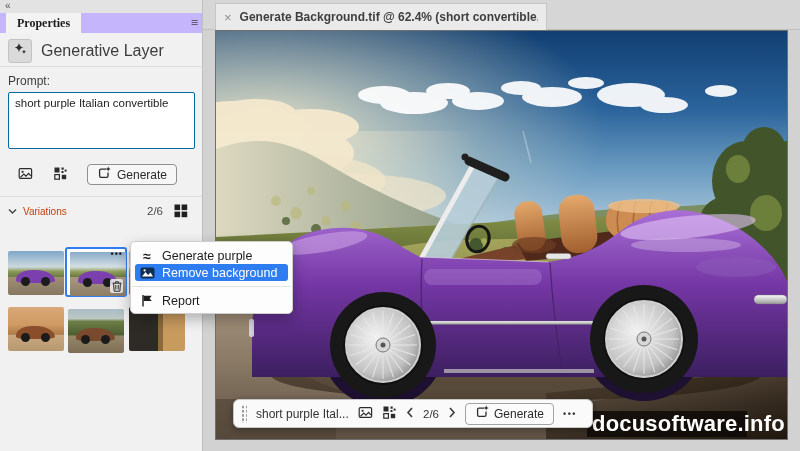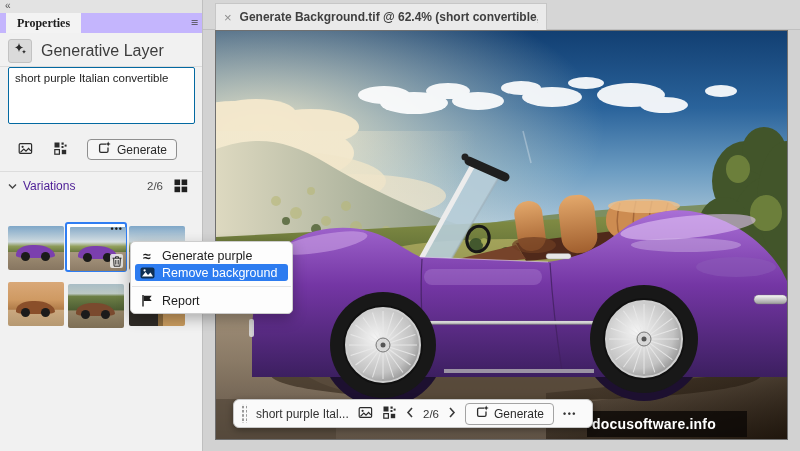--- a/index.html
+++ b/index.html
@@ -18,21 +18,21 @@
   .genlayer-label { font-size:16px; color:#3c3c3c; }
   .divider { height:1px; background:#dcdcdc; margin-top:2px; }
   .prompt-label { margin:7px 8px 4px; font-size:12px; color:#3c3c3c; }
   .prompt-box { display:block; width:187px; height:57px; margin:0 8px; background:#fff; border:1px solid #0369a1; border-radius:2px; resize:none; font-family:"Liberation Sans",sans-serif; font-size:11.5px; color:#222; padding:4px 6px; outline:none; }
   .btn-row { margin-top:15px; padding-right:25px; height:21px; display:flex; align-items:center; justify-content:flex-end; gap:17px; }
   .icon-btn { background:none; border:none; display:flex; align-items:center; justify-content:center; width:18px; height:18px; cursor:pointer; }
   .generate-btn { display:flex; align-items:center; gap:6px; height:21px; padding:0 9px; background:#f6f6f6; border:1px solid #8f8f8f; border-radius:4px; font-family:"Liberation Sans",sans-serif; font-size:12px; color:#2a2a2a; }
   .divider2 { height:1px; background:#dcdcdc; margin-top:11px; }
   .variations-header { margin:6px 8px 0; height:16px; display:flex; align-items:center; }
   .var-chevron { margin-right:6px; display:flex; }
-  .var-label { font-size:12px; color:#4c1d95; }
+  .var-label { font-size:10px; color:#c2410c; }
   .var-count { margin-left:auto; font-size:11.5px; color:#4a4a4a; margin-right:11px; }
   .grid-icon { margin-right:6px; display:flex; }
 
   .thumbs { position:relative; margin:28px 0 0 8px; height:112px; }
   .thumb { position:absolute; width:56px; height:44px; border-radius:2px; overflow:hidden; }
   .thumb .mini-car { position:absolute; left:14%; top:44%; width:70%; height:28%; background:#7b3fae; border-radius:45% 55% 25% 25% / 85% 95% 20% 20%; }
   .thumb .mini-car::before, .thumb .mini-car::after { content:''; position:absolute; bottom:-3px; width:9px; height:9px; border-radius:50%; background:#1b1b1b; }
   .thumb .mini-car::before { left:5px; } .thumb .mini-car::after { right:5px; }
   .scene-p1 { background:linear-gradient(180deg,#7fa7c8 0%,#cdd9de 36%,#8d9a5a 46%,#6e7c42 58%,#a08f74 60%,#877661 100%); }
   .scene-p2 { background:linear-gradient(180deg,#88abc9 0%,#d5dfe2 34%,#93a05e 44%,#6b7a41 56%,#a89780 58%,#8d7c66 100%); }
@@ -54,21 +54,21 @@
   
   .docarea { position:absolute; left:203px; top:0; width:597px; height:451px; }
   .tabbar { position:relative; height:30px; background:#d6d6d6; border-bottom:1px solid #c0c0c0; }
   .doc-tab { position:absolute; left:12px; top:3px; height:27px; width:332px; background:#eaeaea; border:1px solid #c6c6c6; border-bottom:none; display:flex; align-items:center; gap:8px; padding:0 8px; }
   .doc-close { color:#8e8e8e; font-size:13px; line-height:1; }
   .doc-title { font-size:12px; font-weight:bold; color:#3f3f3f; white-space:nowrap; overflow:hidden; }
   .pasteboard { position:absolute; left:0; top:30px; width:597px; height:421px; background:#d2d2d2; }
   .canvas { position:absolute; left:13px; top:1px; width:571px; height:408px; outline:1px solid #6f6f6f; background:#888; overflow:hidden; }
   .canvas svg { display:block; }
 
-  .watermark { position:absolute; left:384px; top:381px; width:160px; height:26px; background:rgba(12,9,6,.82); color:#fff; font-size:14px; font-weight:bold; line-height:26px; padding-left:5px; letter-spacing:.2px; z-index:4; }
+  .watermark { position:absolute; left:384px; top:381px; width:160px; height:26px; background:rgba(12,9,6,.82); color:#fff; font-size:22px; font-weight:bold; line-height:26px; padding-left:5px; letter-spacing:.2px; z-index:4; }
 
   
   .taskbar { position:absolute; left:30px; top:369px; width:360px; height:29px; background:#fafafa; border:1px solid #c7c7c7; border-radius:6px; box-shadow:0 2px 7px rgba(0,0,0,.35); display:flex; align-items:center; gap:9px; padding:0 9px 0 6px; z-index:5; }
   .drag-dots { width:7px; height:19px; background-image:radial-gradient(circle,#9a9a9a 1px,transparent 1.3px); background-size:4px 4.2px; background-position:1px 1px; }
   .tb-prompt { font-size:12px; color:#333; width:93px; white-space:nowrap; overflow:hidden; }
   .tb-icon { display:flex; align-items:center; justify-content:center; background:none; border:none; padding:0; }
   .tb-pos { font-size:11.5px; color:#333; }
   .tb-generate { display:flex; align-items:center; gap:5px; height:22px; padding:0 9px; background:#fbfbfb; border:1px solid #a3a3a3; border-radius:4px; font-family:"Liberation Sans",sans-serif; font-size:12px; color:#2a2a2a; }
   .tb-more { font-size:9px; letter-spacing:1.5px; color:#333; font-weight:bold; background:none; border:none; }
 
@@ -98,20 +98,21 @@
           <svg width="16" height="16" viewBox="0 0 16 16">
               <path d="M7 2 C7.6 4.8 8.6 5.9 11.4 6.5 C8.6 7.1 7.6 8.2 7 11 C6.4 8.2 5.4 7.1 2.6 6.5 C5.4 5.9 6.4 4.8 7 2 Z" fill="#2c2c2c"></path>
               <path d="M12 8.5 C12.3 9.9 12.8 10.4 14.2 10.7 C12.8 11 12.3 11.5 12 12.9 C11.7 11.5 11.2 11 9.8 10.7 C11.2 10.4 11.7 9.9 12 8.5 Z" fill="#2c2c2c"></path>
             </svg>
         </span>
       </div>
       <span class="genlayer-label">Generative Layer</span>
     </div>
     <div class="divider"></div>
 
+    <div class="prompt-label">Prompt:</div>
     <textarea class="prompt-box" spellcheck="false" style="">short purple Italian convertible</textarea>
 
     <div class="btn-row">
       <button class="icon-btn">
         <span>
           <svg width="15" height="15" viewBox="0 0 15 15">
               <rect x="1.2" y="2.6" width="12.4" height="9.8" rx="1.2" fill="none" stroke="#2c2c2c" stroke-width="1.2"></rect>
               <circle cx="4.6" cy="5.8" r="1.1" fill="#2c2c2c"></circle>
               <path d="M2.4 11.4 L5.8 8 L8 10.2 L10.6 7.4 L12.8 9.8" fill="none" stroke="#2c2c2c" stroke-width="1.2"></path>
             </svg>

